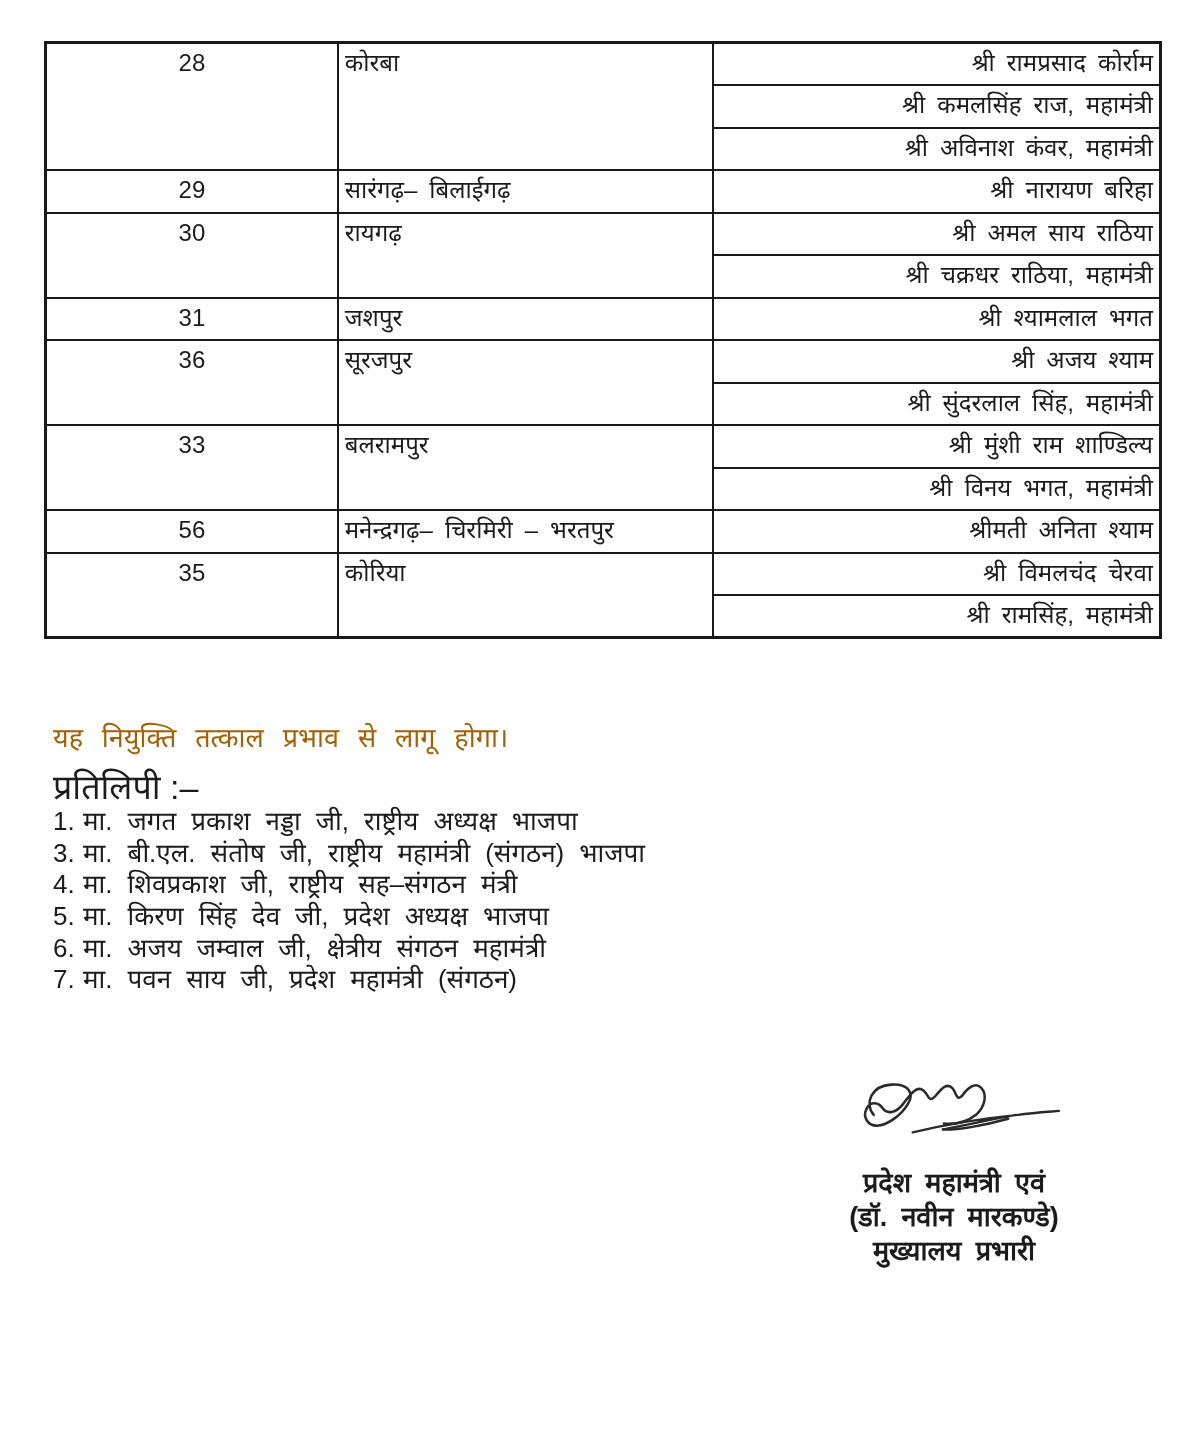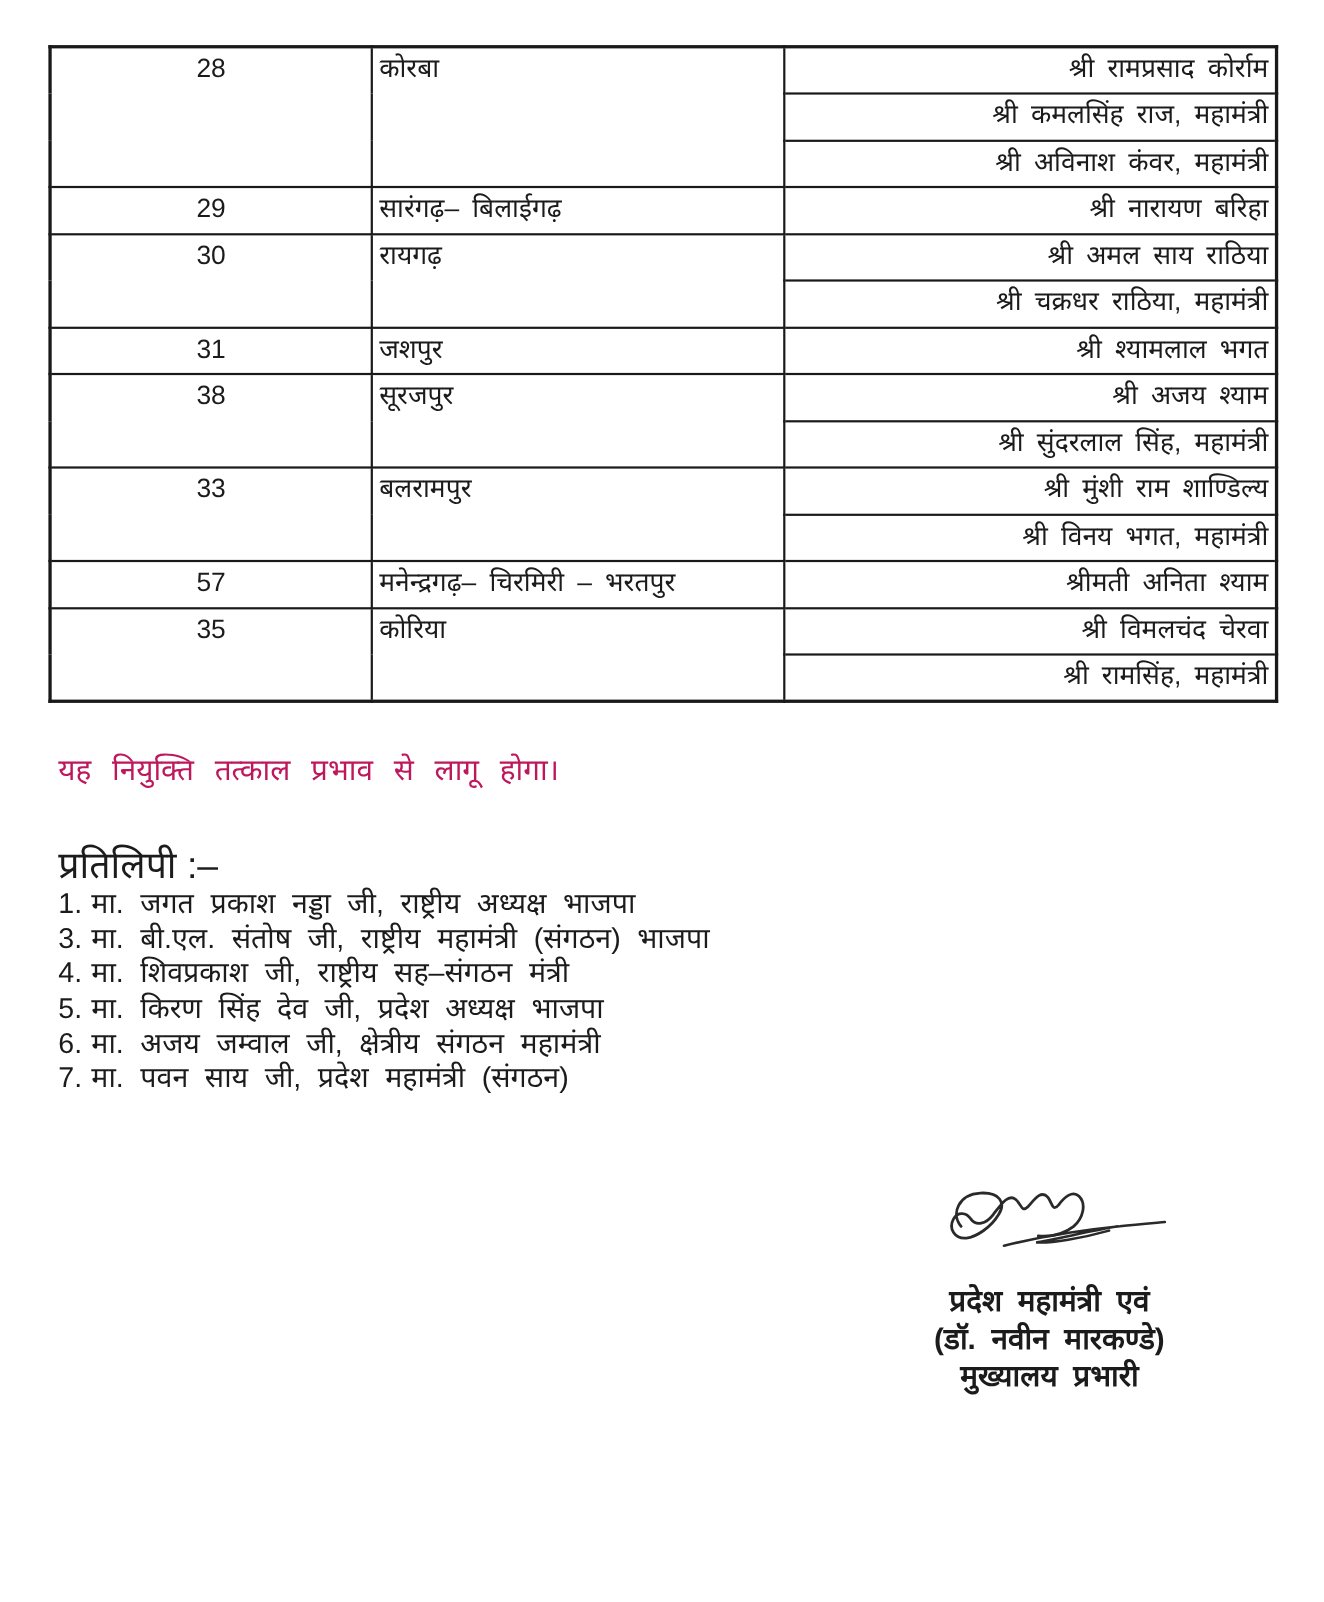--- a/index.html
+++ b/index.html
@@ -30,24 +30,24 @@
     overflow: hidden;
   }
   table.appt { border: 3px solid #191919; }
   td.c-serial { width: 281px; text-align: center; font-size: 22px; padding-top: 6px; }
   td.c-district { width: 361px; text-align: left; padding-left: 5px; border-radius: 29px; }
   td.c-name { width: 430px; text-align: right; padding-left: 8px; }
   tr.subrow { height: 42.5px; }
 
   
   .effect-line {
-    position: absolute; left: 53px; top: 682px;
+    position: absolute; left: 53px; top: 720px;
     font-size: 27px; line-height: 36px;
     word-spacing: 0.42em;
-    color: #be185d;
+    color: #a16207;
   }
   .copies-heading {
     position: absolute; left: 53px; top: 769px;
     font-size: 34px; line-height: 36px;
     font-weight: 500;
   }
   .copies-list {
     position: absolute; left: 53px; top: 806px;
     list-style: none;
   }
@@ -105,39 +105,39 @@
       <td class="c-name">श्री चक्रधर राठिया, महामंत्री</td>
     </tr>
 
     <tr class="subrow">
       <td class="c-serial">31</td>
       <td class="c-district">जशपुर</td>
       <td class="c-name">श्री श्यामलाल भगत</td>
     </tr>
 
     <tr class="subrow">
-      <td class="c-serial" rowspan="2">38</td>
+      <td class="c-serial" rowspan="2">36</td>
       <td class="c-district" rowspan="2">सूरजपुर</td>
       <td class="c-name">श्री अजय श्याम</td>
     </tr>
     <tr class="subrow">
       <td class="c-name">श्री सुंदरलाल सिंह, महामंत्री</td>
     </tr>
 
     <tr class="subrow">
       <td class="c-serial" rowspan="2">33</td>
       <td class="c-district" rowspan="2">बलरामपुर</td>
       <td class="c-name">श्री मुंशी राम शाण्डिल्य</td>
     </tr>
     <tr class="subrow">
       <td class="c-name">श्री विनय भगत, महामंत्री</td>
     </tr>
 
     <tr class="subrow">
-      <td class="c-serial">57</td>
+      <td class="c-serial">56</td>
       <td class="c-district">मनेन्द्रगढ़– चिरमिरी – भरतपुर</td>
       <td class="c-name">श्रीमती अनिता श्याम</td>
     </tr>
 
     <tr class="subrow">
       <td class="c-serial" rowspan="2">35</td>
       <td class="c-district" rowspan="2">कोरिया</td>
       <td class="c-name">श्री विमलचंद चेरवा</td>
     </tr>
     <tr class="subrow">

